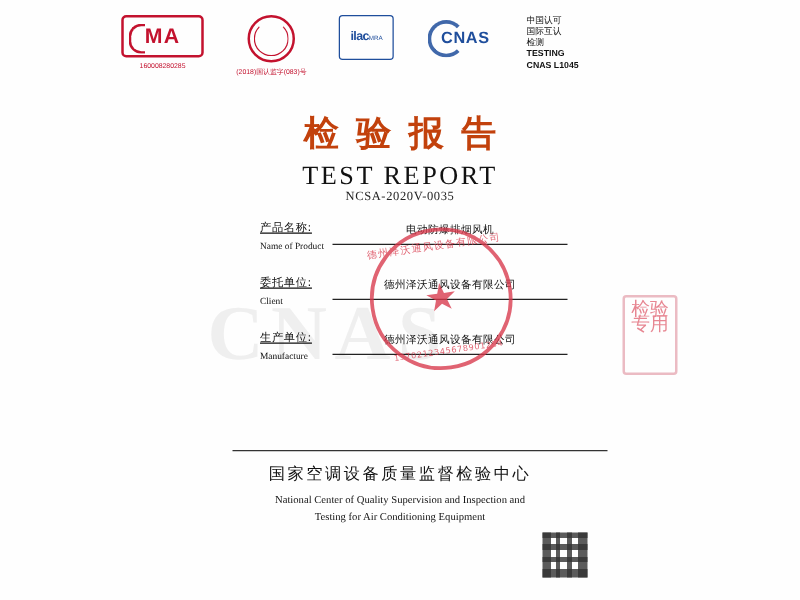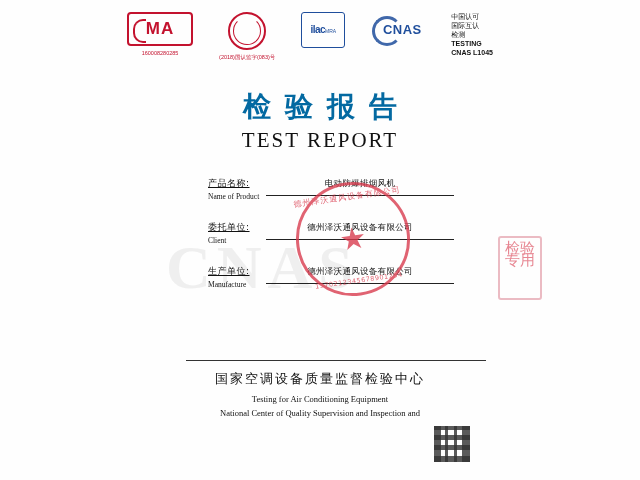--- a/index.html
+++ b/index.html
@@ -25,21 +25,20 @@
   .logo-strip {
     position: absolute;
     top: 12px;
     left: 0;
     width: 560px;
     height: 62px;
     display: flex;
     justify-content: center;
     align-items: flex-start;
     gap: 26px;
-    padding-left: 30px;
   }
   .logo-block {
     display: flex;
     flex-direction: column;
     align-items: center;
   }
 
   
   .ma-mark {
     width: 62px;
@@ -167,21 +166,21 @@
     position: absolute;
     top: 88px;
     left: 0;
     width: 640px;
     text-align: center;
     font-family: "DejaVu Serif", serif;
     font-size: 28px;
     font-weight: bold;
     letter-spacing: 14px;
     text-indent: 14px;
-    color: #0369a1;
+    color: #c2410c;
   }
   .title-en {
     position: absolute;
     top: 128px;
     left: 0;
     width: 640px;
     text-align: center;
     font-family: "Liberation Serif", serif;
     font-size: 21px;
     letter-spacing: 2px;
@@ -407,20 +406,21 @@
       <div class="bold">TESTING</div>
       <div class="bold">CNAS L1045</div>
     </div>
 
   </div>
 
   <div class="watermark">CNAS</div>
 
   <div class="title-cn">检验报告</div>
   <div class="title-en">TEST REPORT</div>
+  <div class="report-no">NCSA-2020V-0035</div>
 
   <div class="fields">
 
     <div class="field-row">
       <div class="field-label">
         <span class="cn">产品名称:</span>
         <span class="en">Name of Product</span>
       </div>
       <div class="field-value">电动防爆排烟风机</div>
     </div>
@@ -448,19 +448,19 @@
     <div class="stamp-arc-text">德州泽沃通风设备有限公司</div>
     <div class="star">★</div>
     <div class="stamp-bottom-text">1370212345678901234</div>
   </div>
 
   <div class="stamp-side">检验专用</div>
 
   <div class="footer-rule"></div>
   <div class="org-cn">国家空调设备质量监督检验中心</div>
   <div class="org-en">
+    <div>National Center of Quality Supervision and Inspection and</div>
     <div>Testing for Air Conditioning Equipment</div>
-    <div>National Center of Quality Supervision and Inspection and</div>
   </div>
 
   <div class="qr"></div>
 
 </div>
 
 </body></html>

